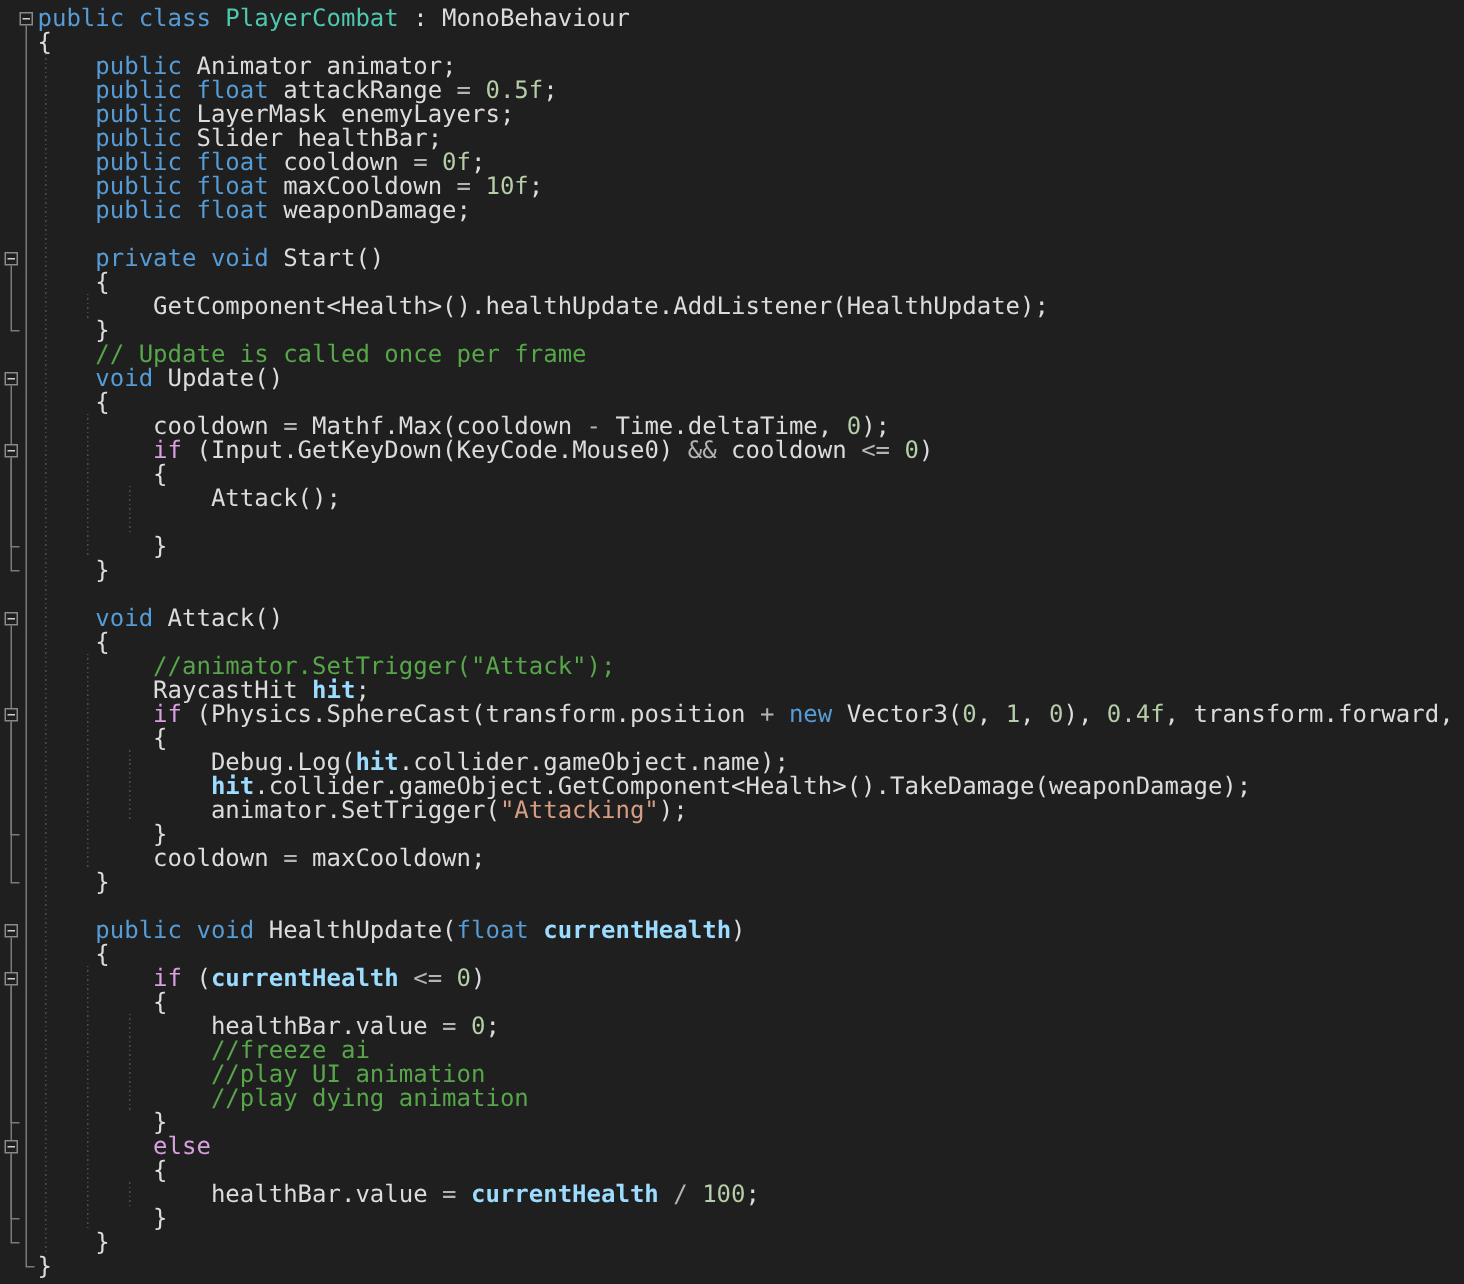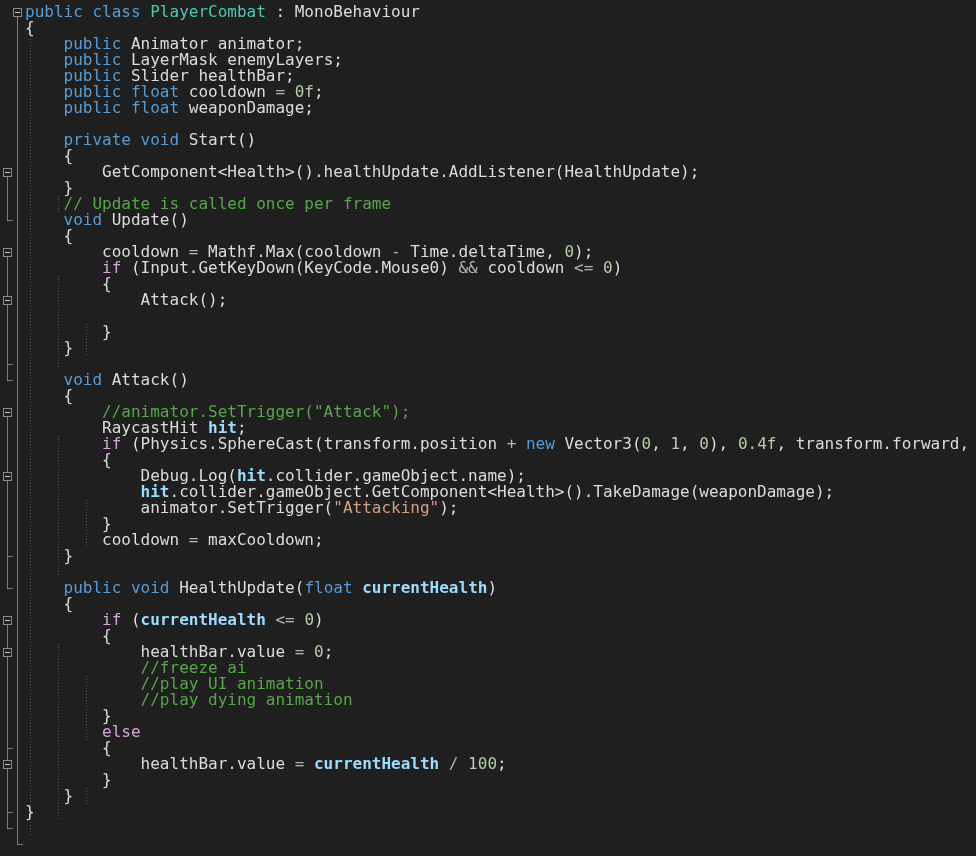--- a/index.html
+++ b/index.html
@@ -105,23 +105,25 @@
         <div class="minus"></div>
       </div>
       <div class="fold-box" style="left: 3px; top: 759.5px;">
         <div class="minus"></div>
       </div>
     </div>
   <div id="code" class="code">
       <div class="line"><span class="tk-k">public </span><span class="tk-k">class </span><span class="tk-t">PlayerCombat </span><span class="tk-p">: MonoBehaviour</span></div>
       <div class="line"><span class="tk-p">{</span></div>
       <div class="line">    <span class="tk-k">public </span><span class="tk-p">Animator animator;</span></div>
+      <div class="line">    <span class="tk-k">public </span><span class="tk-k">float </span><span class="tk-p">attackRange </span><span class="tk-o">= </span><span class="tk-n">0.5f</span><span class="tk-p">;</span></div>
       <div class="line">    <span class="tk-k">public </span><span class="tk-p">LayerMask enemyLayers;</span></div>
       <div class="line">    <span class="tk-k">public </span><span class="tk-p">Slider healthBar;</span></div>
       <div class="line">    <span class="tk-k">public </span><span class="tk-k">float </span><span class="tk-p">cooldown </span><span class="tk-o">= </span><span class="tk-n">0f</span><span class="tk-p">;</span></div>
+      <div class="line">    <span class="tk-k">public </span><span class="tk-k">float </span><span class="tk-p">maxCooldown </span><span class="tk-o">= </span><span class="tk-n">10f</span><span class="tk-p">;</span></div>
       <div class="line">    <span class="tk-k">public </span><span class="tk-k">float </span><span class="tk-p">weaponDamage;</span></div>
       <div class="line"></div>
       <div class="line">    <span class="tk-k">private </span><span class="tk-k">void </span><span class="tk-p">Start()</span></div>
       <div class="line">    <span class="tk-p">{</span></div>
       <div class="line">        <span class="tk-p">GetComponent&lt;Health&gt;().healthUpdate.AddListener(HealthUpdate);</span></div>
       <div class="line">    <span class="tk-p">}</span></div>
       <div class="line">    <span class="tk-m">// Update is called once per frame</span></div>
       <div class="line">    <span class="tk-k">void </span><span class="tk-p">Update()</span></div>
       <div class="line">    <span class="tk-p">{</span></div>
       <div class="line">        <span class="tk-p">cooldown </span><span class="tk-o">= </span><span class="tk-p">Mathf.Max(cooldown </span><span class="tk-o">- </span><span class="tk-p">Time.deltaTime, </span><span class="tk-n">0</span><span class="tk-p">);</span></div>

